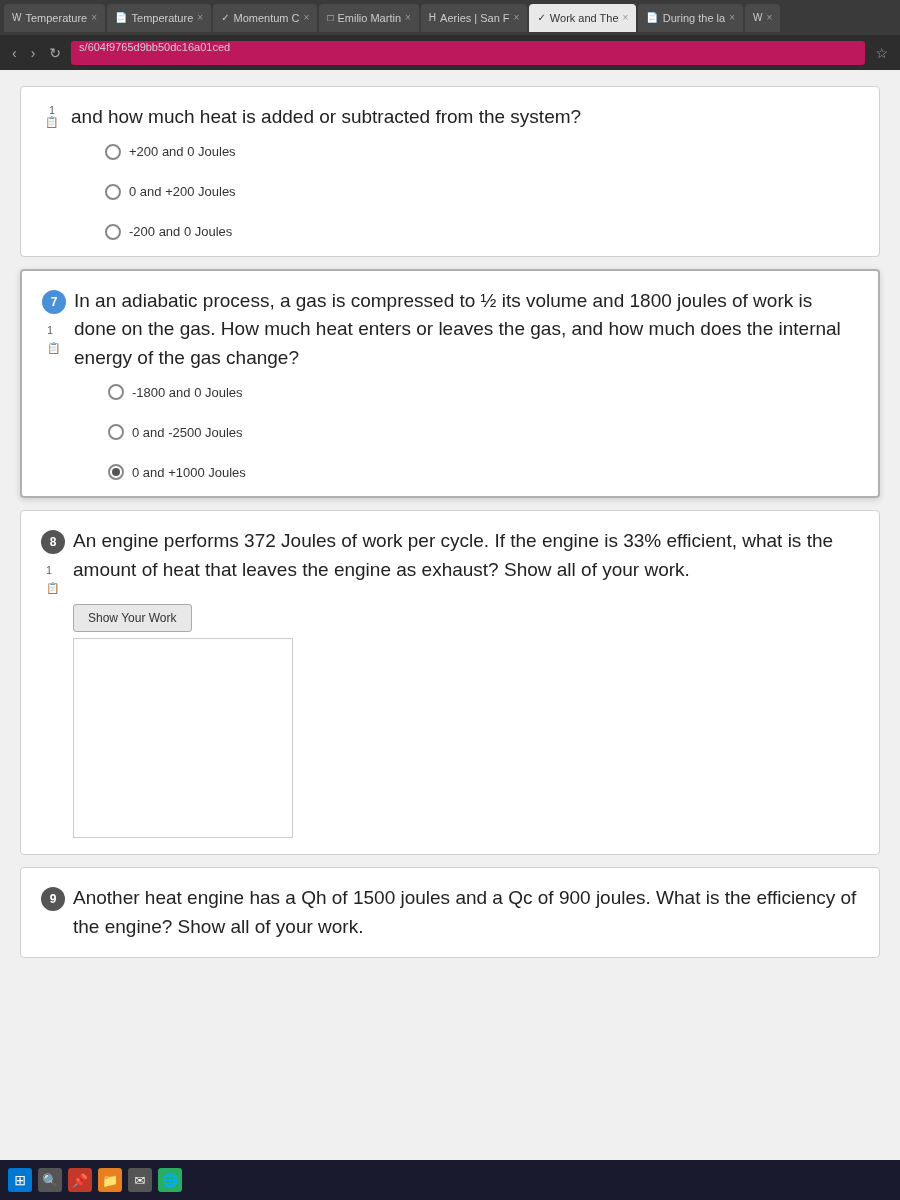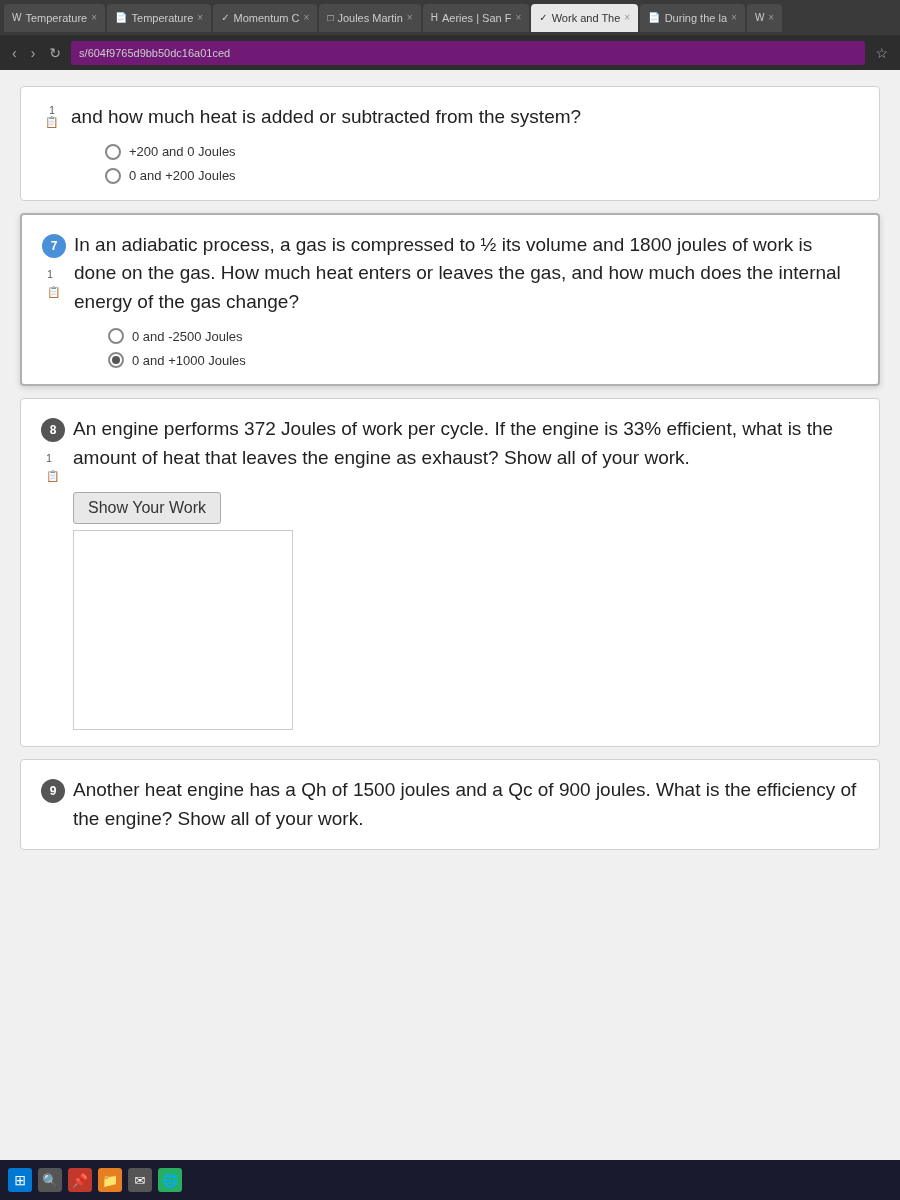--- a/index.html
+++ b/index.html
@@ -68,25 +68,24 @@
     .address-bar-row {
       display: flex;
       align-items: center;
       height: 35px;
       padding: 0 8px;
       gap: 6px;
     }
 
     .address-bar {
       flex: 1;
-      background: #701a75;
+      background: #be185d;
       border-radius: 3px;
       height: 24px;
       display: flex;
-      align-items: center;
       padding: 0 8px;
       color: #ccc;
       font-size: 11px;
       overflow: hidden;
     }
 
     .nav-btn {
       color: #aaa;
       font-size: 14px;
       cursor: pointer;
@@ -135,21 +134,21 @@
       color: #222;
       line-height: 1.5;
       flex: 1;
     }
 
     .options-list {
       margin-top: 12px;
       padding-left: 34px;
       display: flex;
       flex-direction: column;
-      gap: 8px;
+      gap: 24px;
     }
 
     .option-item {
       display: flex;
       align-items: center;
       gap: 8px;
       font-size: 13px;
       color: #333;
       cursor: pointer;
     }
@@ -180,21 +179,21 @@
       border: 2px solid #b0b0b0;
       box-shadow: 0 2px 6px rgba(0,0,0,0.15);
     }
 
     
     .show-work-btn {
       background: #e8e8e8;
       border: 1px solid #aaa;
       border-radius: 3px;
       padding: 6px 14px;
-      font-size: 16px;
+      font-size: 12px;
       color: #333;
       cursor: pointer;
       margin-top: 10px;
     }
 
     .work-area {
       background: white;
       border: 1px solid #ccc;
       width: 220px;
       height: 200px;
@@ -271,21 +270,21 @@
       <span>Temperature</span>
       <span class="tab-close">×</span>
     </div>
     <div class="tab">
       <span class="tab-icon">✓</span>
       <span>Momentum C</span>
       <span class="tab-close">×</span>
     </div>
     <div class="tab">
       <span class="tab-icon">□</span>
-      <span>Joules Martin</span>
+      <span>Emilio Martin</span>
       <span class="tab-close">×</span>
     </div>
     <div class="tab">
       <span class="tab-icon">H</span>
       <span>Aeries | San F</span>
       <span class="tab-close">×</span>
     </div>
     <div class="tab active">
       <span class="tab-icon">✓</span>
       <span>Work and The</span>
@@ -324,20 +323,24 @@
       <div style="flex:1">
         <p class="question-text">and how much heat is added or subtracted from the system?</p>
         <div class="options-list">
           <label class="option-item">
             <div class="radio-circle"></div>
             <span>+200 and 0 Joules</span>
           </label>
           <label class="option-item">
             <div class="radio-circle"></div>
             <span>0 and +200 Joules</span>
+          </label>
+          <label class="option-item">
+            <div class="radio-circle"></div>
+            <span>-200 and 0 Joules</span>
           </label>
         </div>
       </div>
     </div>
   </div>
 
   <div class="question-section highlighted">
     <div class="question-row">
       <div class="side-col">
         <div class="question-number-badge blue">7</div>
@@ -345,20 +348,24 @@
           <span class="indicator-num">1</span>
           <br>
           <span class="indicator-icon">📋</span>
         </div>
       </div>
       <div style="flex:1">
         <p class="question-text">In an adiabatic process, a gas is compressed to ½ its volume and 1800 joules of work is done on the gas.  How much heat enters or leaves the gas, and how much does the internal energy of the gas change?</p>
         <div class="options-list">
           <label class="option-item">
             <div class="radio-circle"></div>
+            <span>-1800 and 0 Joules</span>
+          </label>
+          <label class="option-item">
+            <div class="radio-circle"></div>
             <span>0 and -2500 Joules</span>
           </label>
           <label class="option-item">
             <div class="radio-circle selected"></div>
             <span>0 and +1000 Joules</span>
           </label>
         </div>
       </div>
     </div>
   </div>

